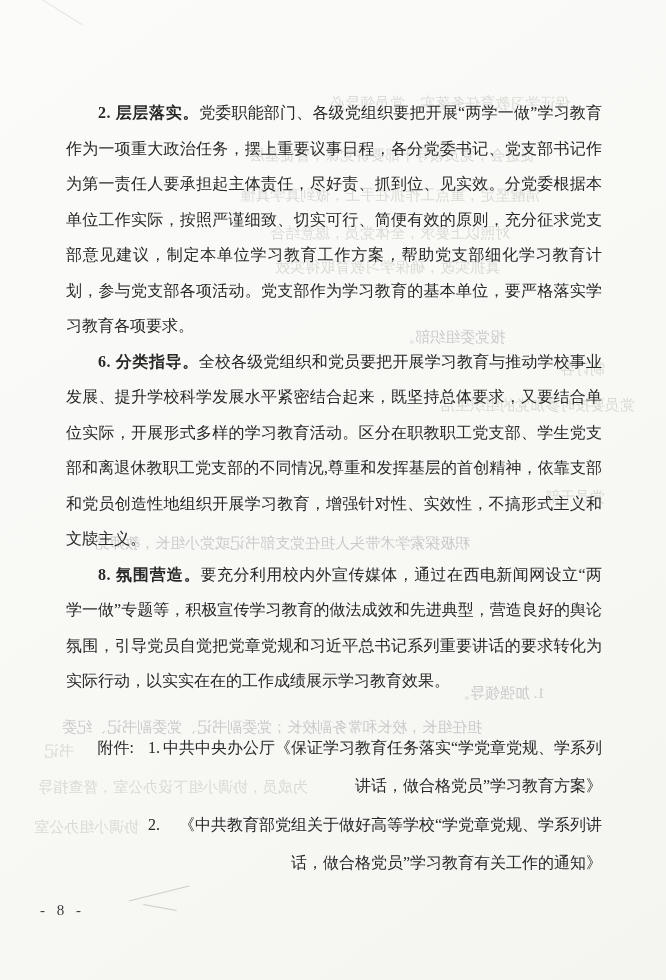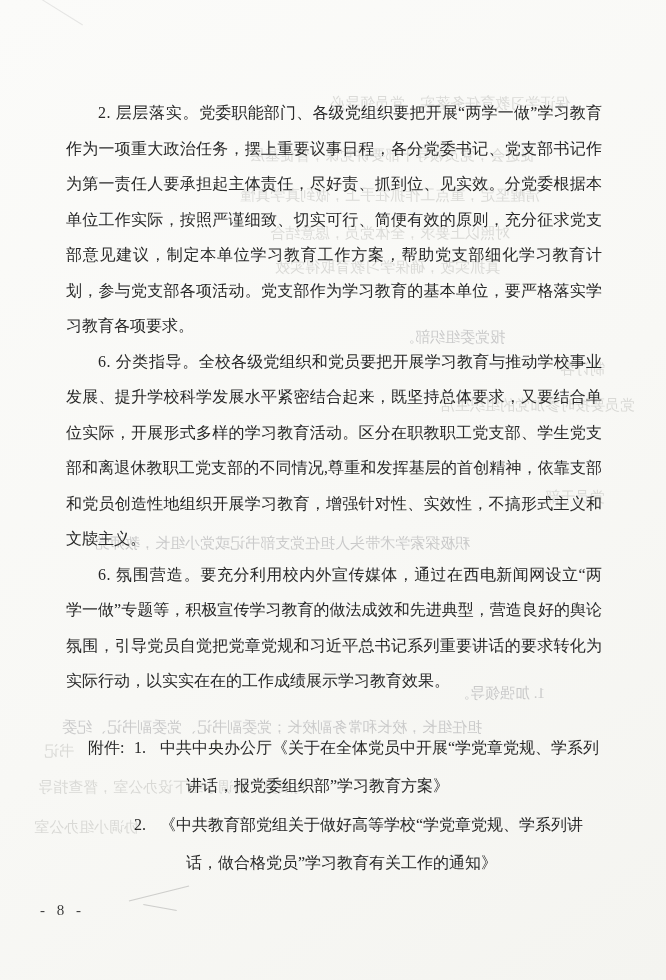--- a/index.html
+++ b/index.html
@@ -38,28 +38,28 @@
     left: 66px;
     top: 95px;
     width: 536px;
     font-size: 16px;
     line-height: 35.5px;
     text-align: justify;
     text-justify: inter-character;
     word-break: break-all;
   }
   .para { margin: 0; text-indent: 2em; }
-  .lead { font-weight: 400; letter-spacing: 0.5px; }
+  .lead { font-weight: 700; letter-spacing: 0.5px; }
   
   .attachments {
     display: flex;
     margin-top: 30px;
     padding-left: 22px;
     line-height: 38.5px;
-    text-align: left;
+    text-align: right;
   }
   .att-label { flex: 0 0 46px; white-space: nowrap; }
   .att-items { flex: 1; }
   .att-item { display: flex; }
   .att-num { flex: 0 0 26px; }
   .att-text { flex: 1; padding-left: 26px; text-indent: -26px; }
   .page-number {
     position: absolute;
     left: 40px;
     top: 902px;
@@ -103,28 +103,28 @@
   <div class="scan-mark mark-1"></div>
   <div class="scan-mark mark-2"></div>
   <div class="scan-mark mark-3"></div>
 
   <div class="content">
 
     <p class="para"><span class="lead">2. 层层落实。</span><span>党委职能部门、各级党组织要把开展“两学一做”学习教育作为一项重大政治任务，摆上重要议事日程，各分党委书记、党支部书记作为第一责任人要承担起主体责任，尽好责、抓到位、见实效。分党委根据本单位工作实际，按照严谨细致、切实可行、简便有效的原则，充分征求党支部意见建议，制定本单位学习教育工作方案，帮助党支部细化学习教育计划，参与党支部各项活动。党支部作为学习教育的基本单位，要严格落实学习教育各项要求。</span></p>
 
     <p class="para"><span class="lead">6. 分类指导。</span><span>全校各级党组织和党员要把开展学习教育与推动学校事业发展、提升学校科学发展水平紧密结合起来，既坚持总体要求，又要结合单位实际，开展形式多样的学习教育活动。区分在职教职工党支部、学生党支部和离退休教职工党支部的不同情况,尊重和发挥基层的首创精神，依靠支部和党员创造性地组织开展学习教育，增强针对性、实效性，不搞形式主义和文牍主义。</span></p>
 
-    <p class="para"><span class="lead">6. 氛围营造。</span><span>要充分利用校内外宣传媒体，通过在西电新闻网设立“两学一做”专题等，积极宣传学习教育的做法成效和先进典型，营造良好的舆论氛围，引导党员自觉把党章党规和习近平总书记系列重要讲话的要求转化为实际行动，以实实在在的工作成绩展示学习教育效果。</span></p>
+    <p class="para"><span class="lead">8. 氛围营造。</span><span>要充分利用校内外宣传媒体，通过在西电新闻网设立“两学一做”专题等，积极宣传学习教育的做法成效和先进典型，营造良好的舆论氛围，引导党员自觉把党章党规和习近平总书记系列重要讲话的要求转化为实际行动，以实实在在的工作成绩展示学习教育效果。</span></p>
 
     <div class="attachments">
       <span class="att-label">附件:</span>
       <div class="att-items">
         <div class="att-item">
           <span class="att-num">1.</span>
-          <span class="att-text">中共中央办公厅《关于在全体党员中开展“学党章党规、学系列讲话，报党委组织部”学习教育方案》</span>
+          <span class="att-text">中共中央办公厅《保证学习教育任务落实“学党章党规、学系列讲话，做合格党员”学习教育方案》</span>
         </div>
         <div class="att-item">
           <span class="att-num">2.</span>
           <span class="att-text">《中共教育部党组关于做好高等学校“学党章党规、学系列讲话，做合格党员”学习教育有关工作的通知》</span>
         </div>
       </div>
     </div>
 
   </div>
 

